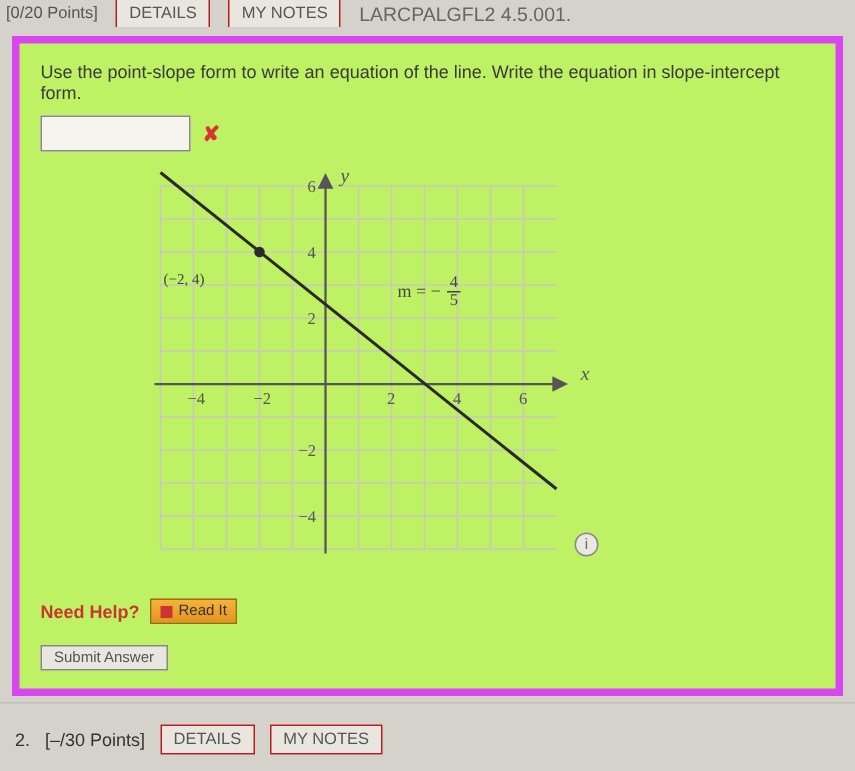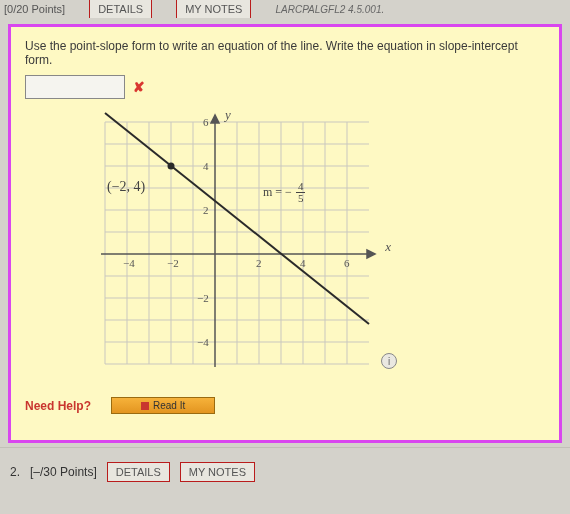--- a/index.html
+++ b/index.html
@@ -8,72 +8,72 @@
       background: #d4d2cb;
       width: 570px;
       height: 514px;
       overflow: hidden;
       font-size: 12px;
       color: #444;
     }
     .top-cut {
       display: flex;
       align-items: center;
-      gap: 24px;
+      gap: 12px;
       padding: 2px 4px;
       height: 18px;
       overflow: hidden;
     }
     .top-cut .pts { color: #555; font-size: 11px; }
     .btn-outline {
       border: 1px solid #b91c1c;
       background: #e8e6df;
       padding: 3px 8px;
       font-size: 11px;
       color: #555;
       cursor: pointer;
     }
-    .ref-label { color: #666; font-size: 10px; font-style: italic; }
+    .ref-label { color: #666; font-size: 13px; }
     .question-card {
-      background: #fef9c3;
-      border: 3px solid #d946ef;
+      background: #bef264;
+      border: 5px solid #d946ef;
       margin: 6px 8px 4px 8px;
       padding: 12px 14px 12px 14px;
     }
     .prompt { color: #3a3a3a; font-size: 12px; margin-bottom: 8px; }
     .answer-row { display: flex; align-items: center; gap: 8px; margin-bottom: 10px; }
     .answer-input {
       width: 100px; height: 24px;
       border: 1px solid #888;
       background: #f5f4ef;
       padding: 2px 4px;
       font-size: 12px;
     }
     .x-mark { color: #d9362f; font-weight: bold; font-size: 14px; }
     .graph-wrap { position: relative; width: 330px; height: 270px; margin: 0 0 0 40px; }
     .graph-svg { display: block; }
     .ylabel { position: absolute; left: 160px; top: -2px; font-style: italic; font-size: 13px; color: #555; font-family: 'Times New Roman', serif;}
     .xlabel { position: absolute; right: 4px; top: 130px; font-style: italic; font-size: 13px; color: #555; font-family: 'Times New Roman', serif;}
-    .pt-label { position: absolute; font-size: 14px; color: #444; font-family: 'Times New Roman', serif;}
+    .pt-label { position: absolute; font-size: 10px; color: #444; font-family: 'Times New Roman', serif;}
     .slope-label { position: absolute; font-size: 12px; color: #444; font-family: 'Times New Roman', serif; display:flex; align-items:center; gap:4px;}
     .frac { display:inline-flex; flex-direction:column; align-items:center; line-height:1; font-size:11px;}
     .frac .num { border-bottom:1px solid #444; padding:0 2px;}
     .frac .den { padding:0 2px;}
     .info-icon {
       position: absolute; right: -2px; bottom: 10px;
       width: 16px; height: 16px; border:1px solid #888; border-radius:50%;
       display:flex; align-items:center; justify-content:center;
       font-size:10px; color:#666; background:#eae8e1; cursor:pointer;
     }
-    .need-help { margin: 18px 0 14px 0; display:flex; align-items:center; gap:20px;}
+    .need-help { margin: 18px 0 14px 0; display:flex; align-items:center; gap:7px;}
     .need-help-label { color:#c9362f; font-weight:bold; font-size:12px;}
     .read-it {
       background: linear-gradient(#f6b23a,#e39520);
       border:1px solid #9a6b10;
-      padding: 2px 29px; font-size:10px; color:#333;
+      padding: 2px 6px; font-size:10px; color:#333;
       display:flex; align-items:center; gap:4px; cursor:pointer;
     }
     .read-it .ico { width:8px; height:8px; background:#c9362f; display:inline-block;}
     .submit-btn {
       border:1px solid #888; background:#e8e6df;
       padding:2px 8px; font-size:10px; color:#555; cursor:pointer;
     }
     .next-row {
       display:flex; align-items:center; gap:10px;
       padding: 14px 10px 8px 10px;
@@ -168,20 +168,21 @@
   </div>
 
   <div class="need-help">
     <span class="need-help-label">Need Help?</span>
     <button class="read-it">
       <span class="ico"></span>
       <span>Read It</span>
     </button>
   </div>
 
+  <button class="submit-btn">Submit Answer</button>
 </div>
 
 <div class="next-row">
   <span class="qnum">2.</span>
   <span class="qnum">[–/30 Points]</span>
   <button class="btn-outline">DETAILS</button>
   <button class="btn-outline">MY NOTES</button>
 </div>
 
 </body></html>

